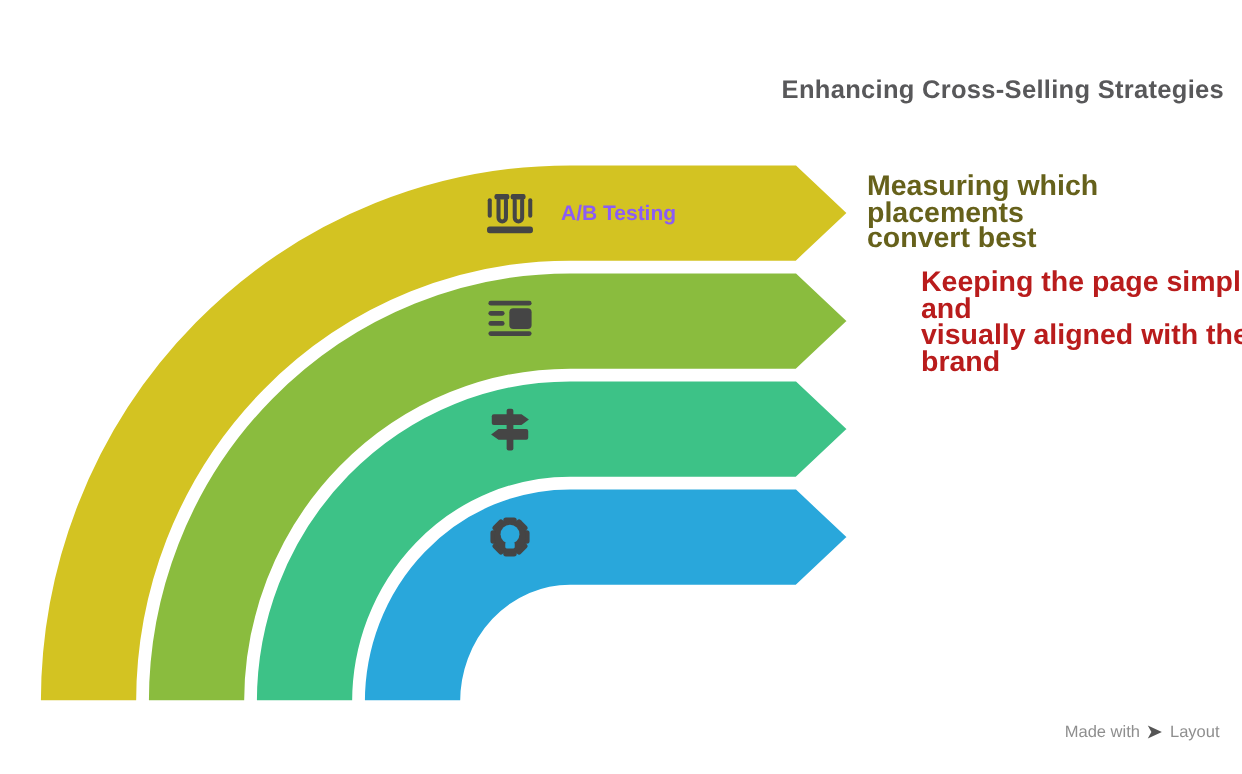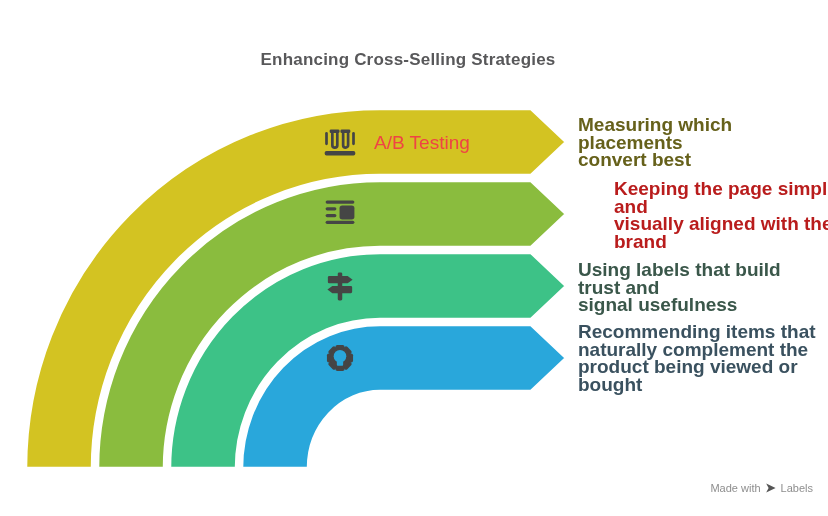--- a/index.html
+++ b/index.html
@@ -2,28 +2,28 @@
 <html><head>
 <meta charset="utf-8">
 <style>
   html,body{margin:0;padding:0;}
   body{
     width:828px;height:516px;background:#ffffff;overflow:hidden;position:relative;
     font-family:"Liberation Sans","DejaVu Sans",sans-serif;
   }
   .stage{position:absolute;inset:0;width:828px;height:516px;}
   .title{
-    position:absolute;top:50px;left:0;width:816px;text-align:center;
+    position:absolute;top:50px;left:0;width:816px;text-align:right;
     font-size:17px;font-weight:bold;color:#58585a;letter-spacing:.2px;
   }
   .bands-svg{position:absolute;left:0;top:0;}
   .band-icon{position:absolute;width:36px;height:36px;left:322px;}
   .band-label{
     position:absolute;left:374px;transform:translateY(-50%);
-    color:#ef4444;font-size:19px;font-weight:normal;line-height:25px;white-space:pre-line;
+    color:#8b5cf6;font-size:14px;font-weight:bold;line-height:25px;white-space:pre-line;
   }
   .desc{
     position:absolute;left:578px;width:250px;transform:translateY(-50%);
     font-size:19px;font-weight:bold;line-height:17.5px;white-space:pre-line;
   }
   .desc-0{color:#66611b;}
   .desc-1{color:#b91c1c;margin-left:36px;}
   .desc-2{color:#3a574a;}
   .desc-3{color:#3a515f;}
   .footer{
@@ -94,27 +94,22 @@
       <rect x="16.5" y="24" width="7" height="4.5" rx="1"></rect>
     </g>
   </svg>
 
   <div class="band-label" style="top:142px">A/B Testing</div>
 
   <div class="desc desc-0" style="top:142px">Measuring which placements
 convert best</div>
   <div class="desc desc-1" style="top:215px">Keeping the page simple and
 visually aligned with the brand</div>
-  <div class="desc desc-2" style="top:287px">Using labels that build trust and
-signal usefulness</div>
-  <div class="desc desc-3" style="top:358px">Recommending items that
-naturally complement the
-product being viewed or bought</div>
 
   <div class="footer">
     <span>Made with</span>
     <svg class="nib" viewBox="0 0 12 12">
       <path d="M1.2 1.6 L10.6 6 L1.2 10.4 L3.6 6 Z" fill="#555555"></path>
     </svg>
-    <span class="brand">Labels</span>
+    <span class="brand">Layout</span>
   </div>
 
 </div>
 
 </body></html>

